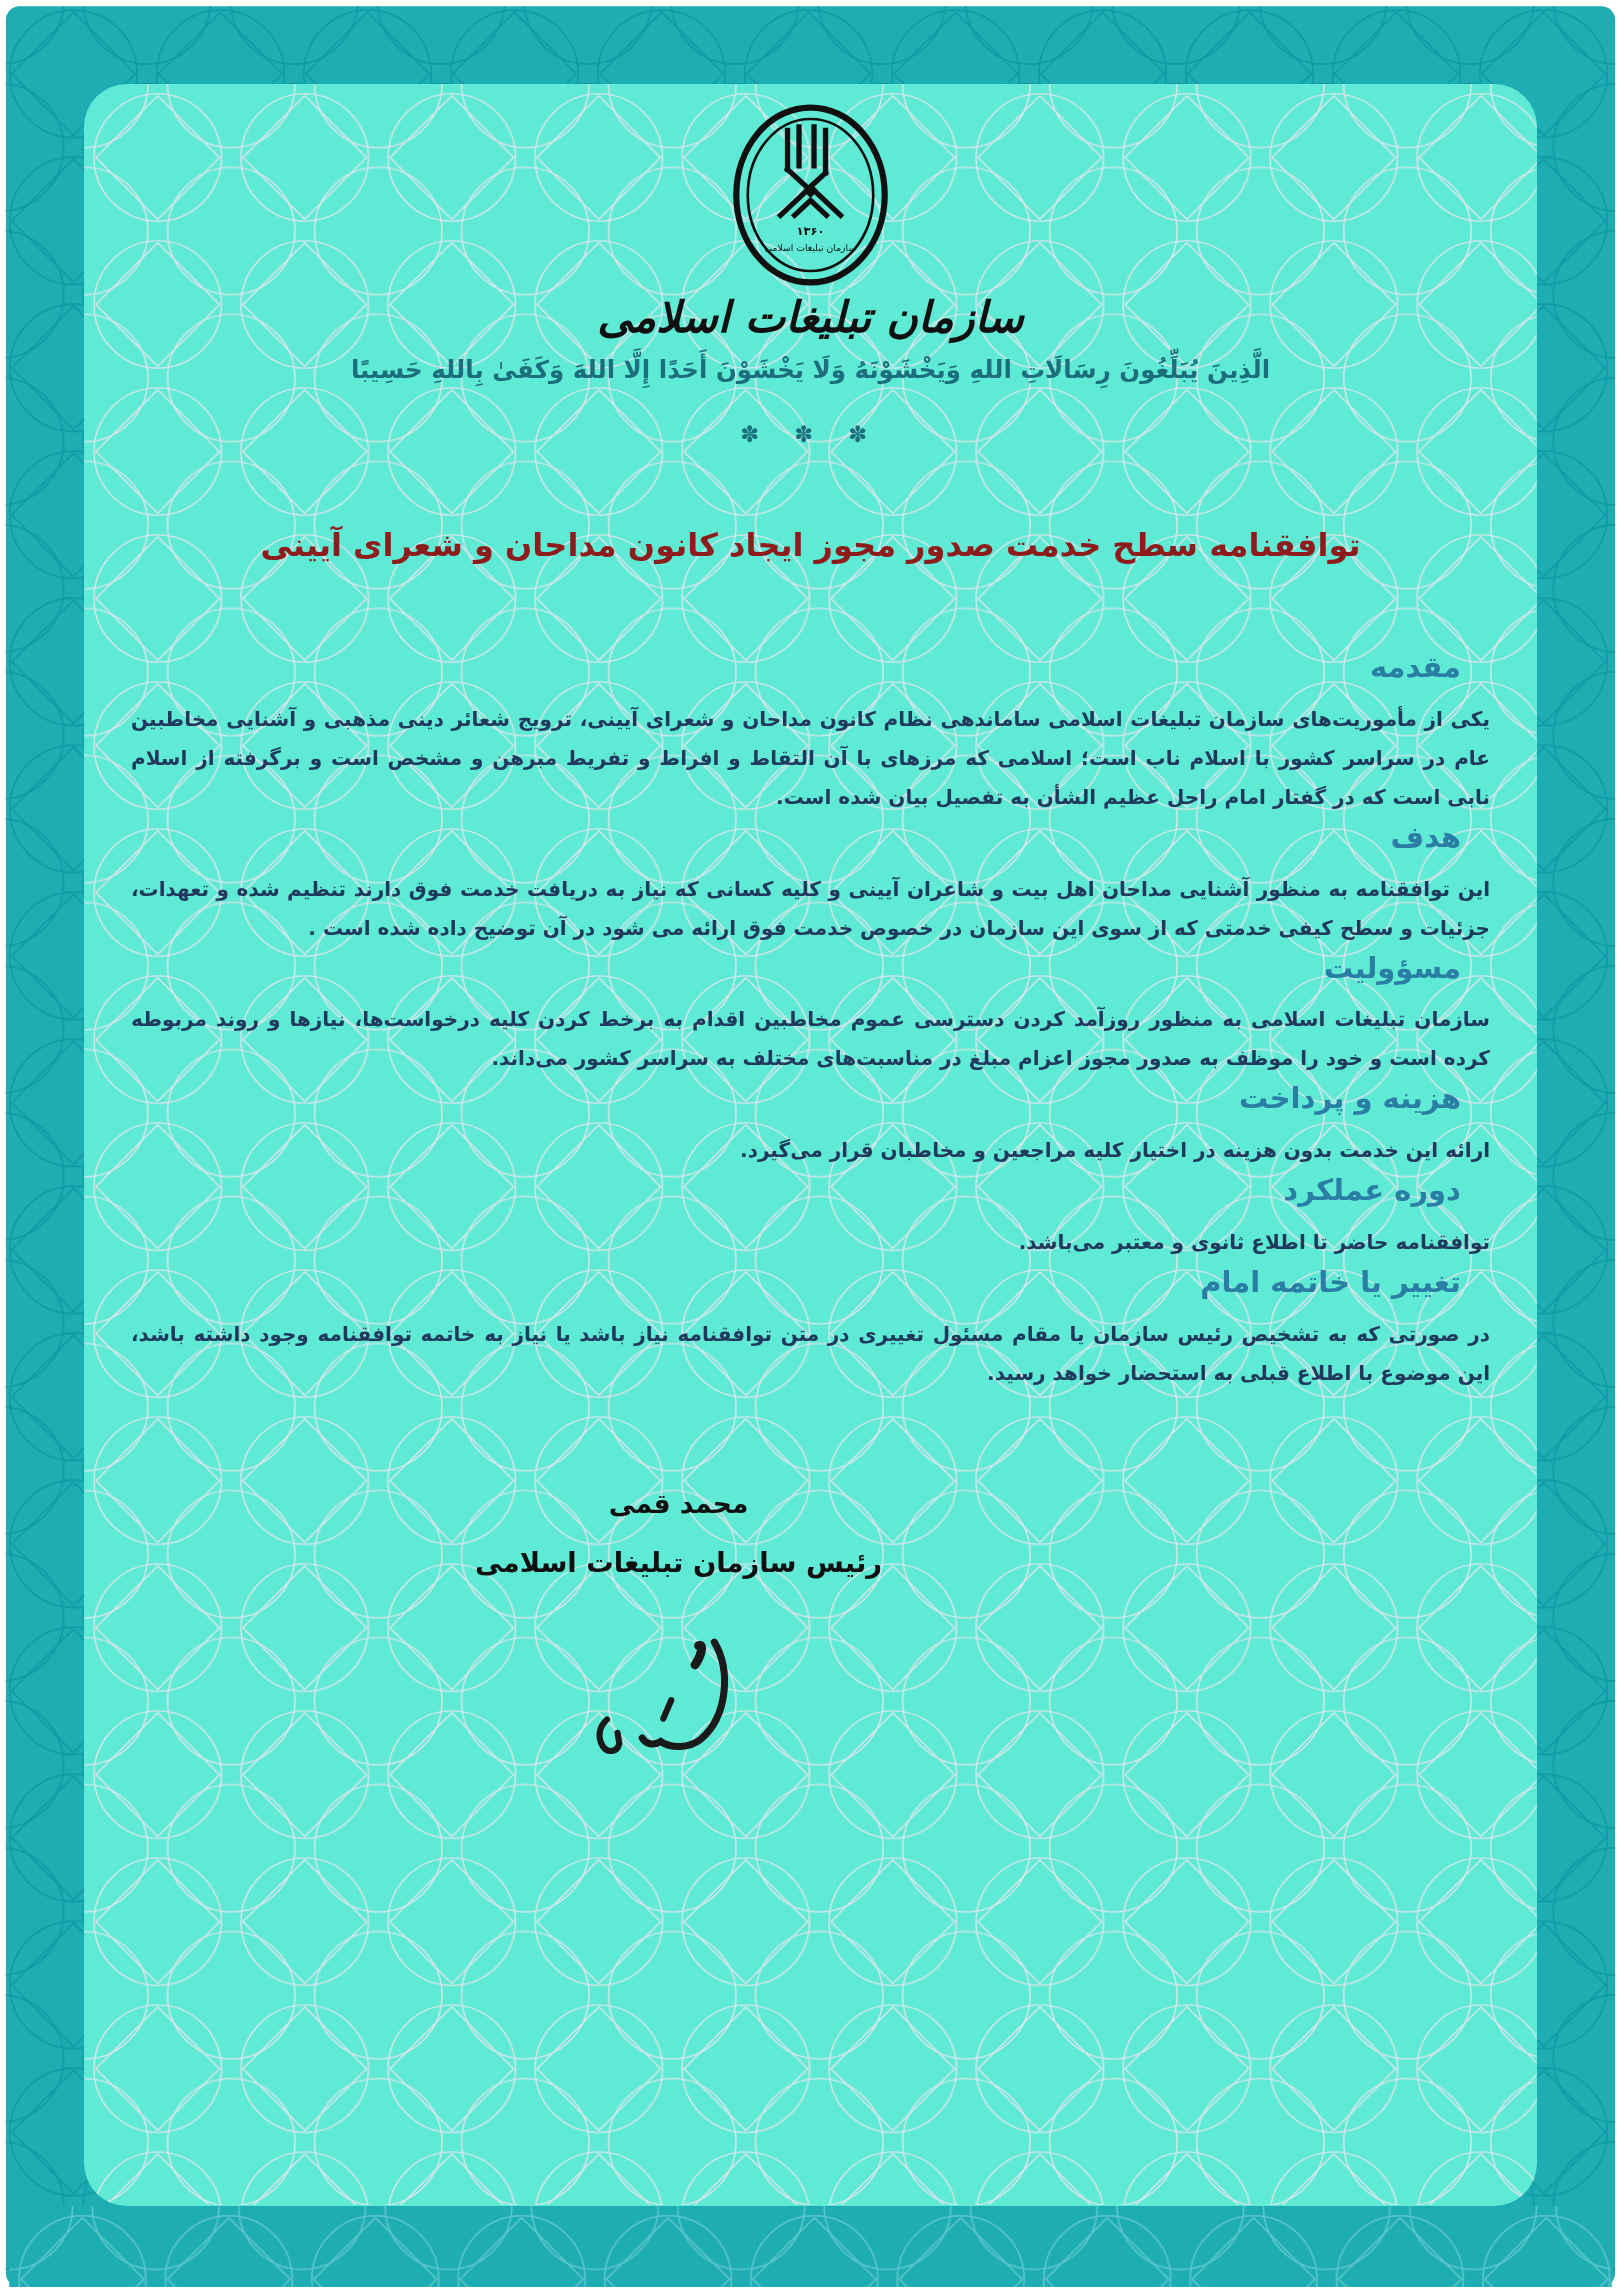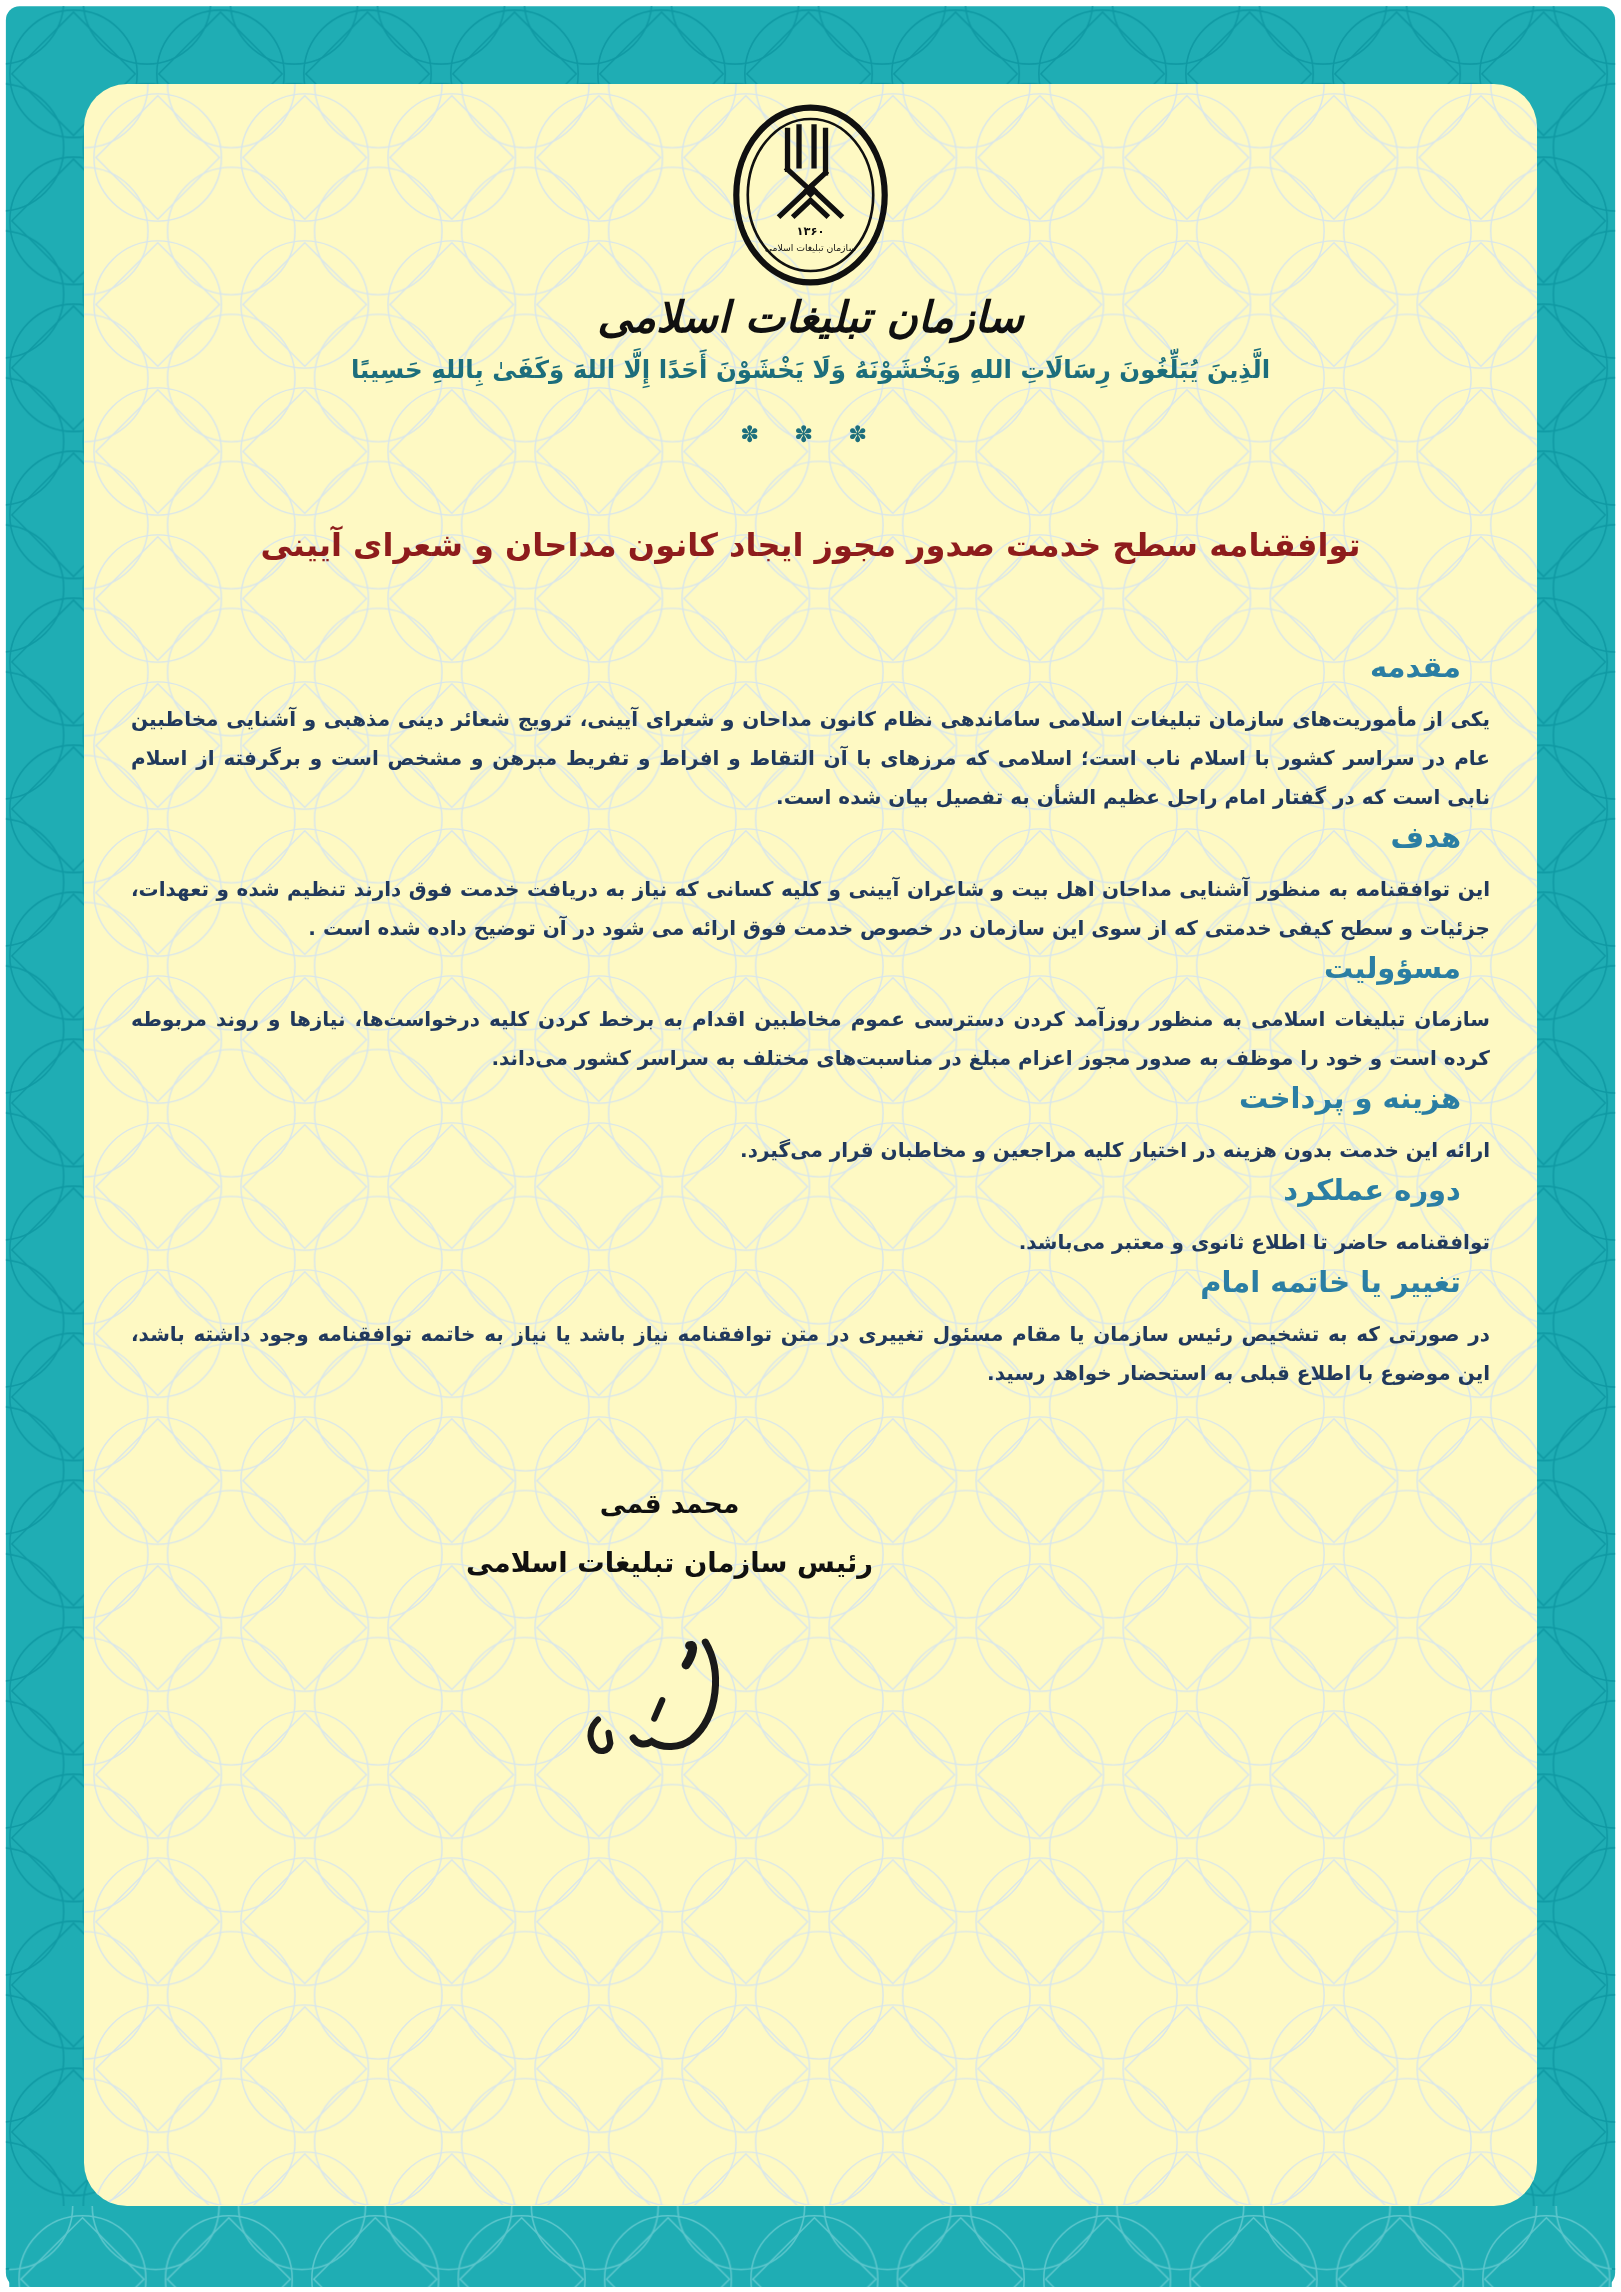--- a/index.html
+++ b/index.html
@@ -7,21 +7,21 @@
     width:1621px;height:2293px;
     background:#ffffff;
     font-family:"DejaVu Sans",sans-serif;
     overflow:hidden;
   }
   .page{position:relative;width:1621px;height:2293px;background:#ffffff;}
   .frame-svg{position:absolute;left:0;top:0;}
   .band-bottom-svg{position:absolute;left:5.9px;bottom:5.9px;}
   .inner{
     position:absolute;left:84px;top:84px;right:84px;bottom:87px;
-    background:#fef9c3;border-radius:43px;overflow:hidden;
+    background:#5eead4;border-radius:43px;overflow:hidden;
   }
   .inner-pattern{position:absolute;left:0;top:0;}
   .content{
     position:absolute;inset:0;
     text-align:center;
     padding:0 47px;
     box-sizing:border-box;
   }
   .logo-wrap{margin-top:19.6px;line-height:0;}
   .calligraphy{
@@ -49,21 +49,21 @@
   .section.first{margin-top:78px;}
   .section-heading{
     font-size:29px;line-height:41px;font-weight:bold;color:#2b7ea3;
     margin:0 29px 0 0;
   }
   .section-body{
     margin:11.8px 0 0 0;font-size:20px;line-height:39px;font-weight:bold;
     color:#21395c;text-align:justify;
   }
   .sig-block{
-    position:relative;width:431px;left:323px;margin-top:94px;
+    position:relative;width:431px;left:332px;margin-top:94px;
     text-align:center;direction:rtl;
   }
   .sig-name{display:block;font-size:26.5px;line-height:33px;font-weight:bold;color:#101010;}
   .sig-title{display:block;margin-top:25.5px;font-size:27.4px;line-height:35px;font-weight:bold;color:#101010;}
   .sig-scribble{margin-top:49px;transform:translateX(-24.5px);}
 </style>
 </head>
 <body>
 
 <div class="page">

